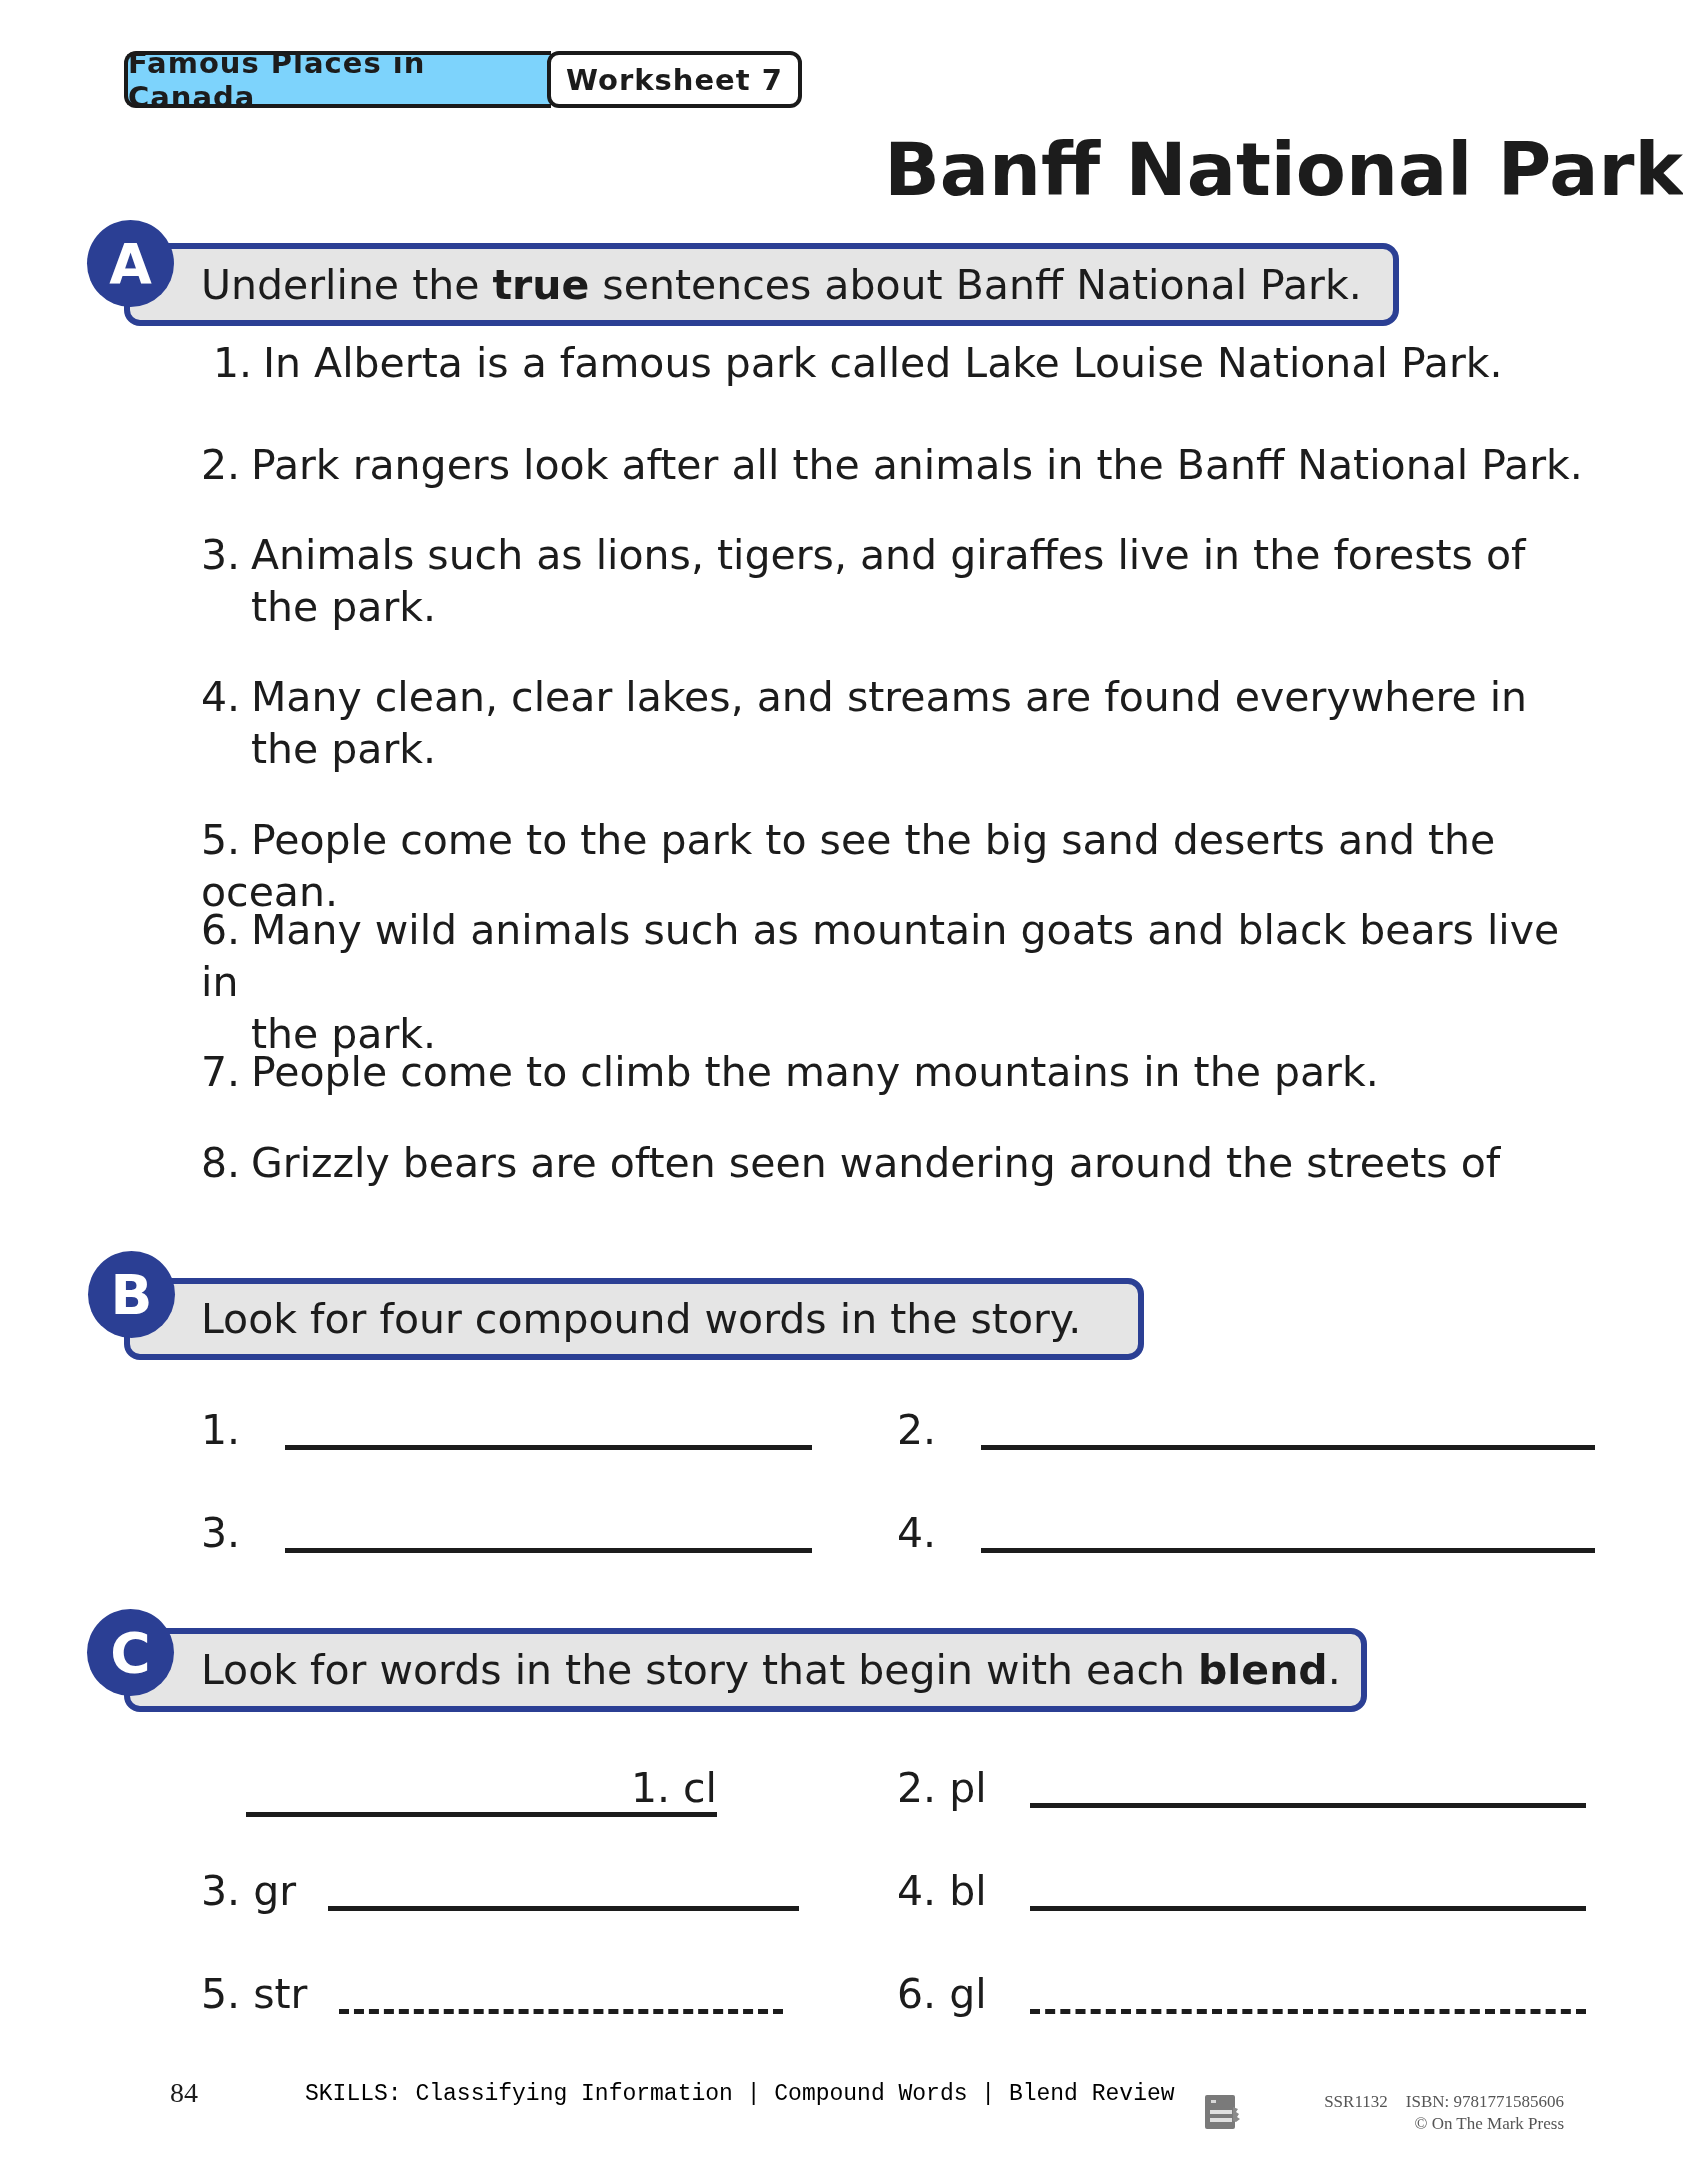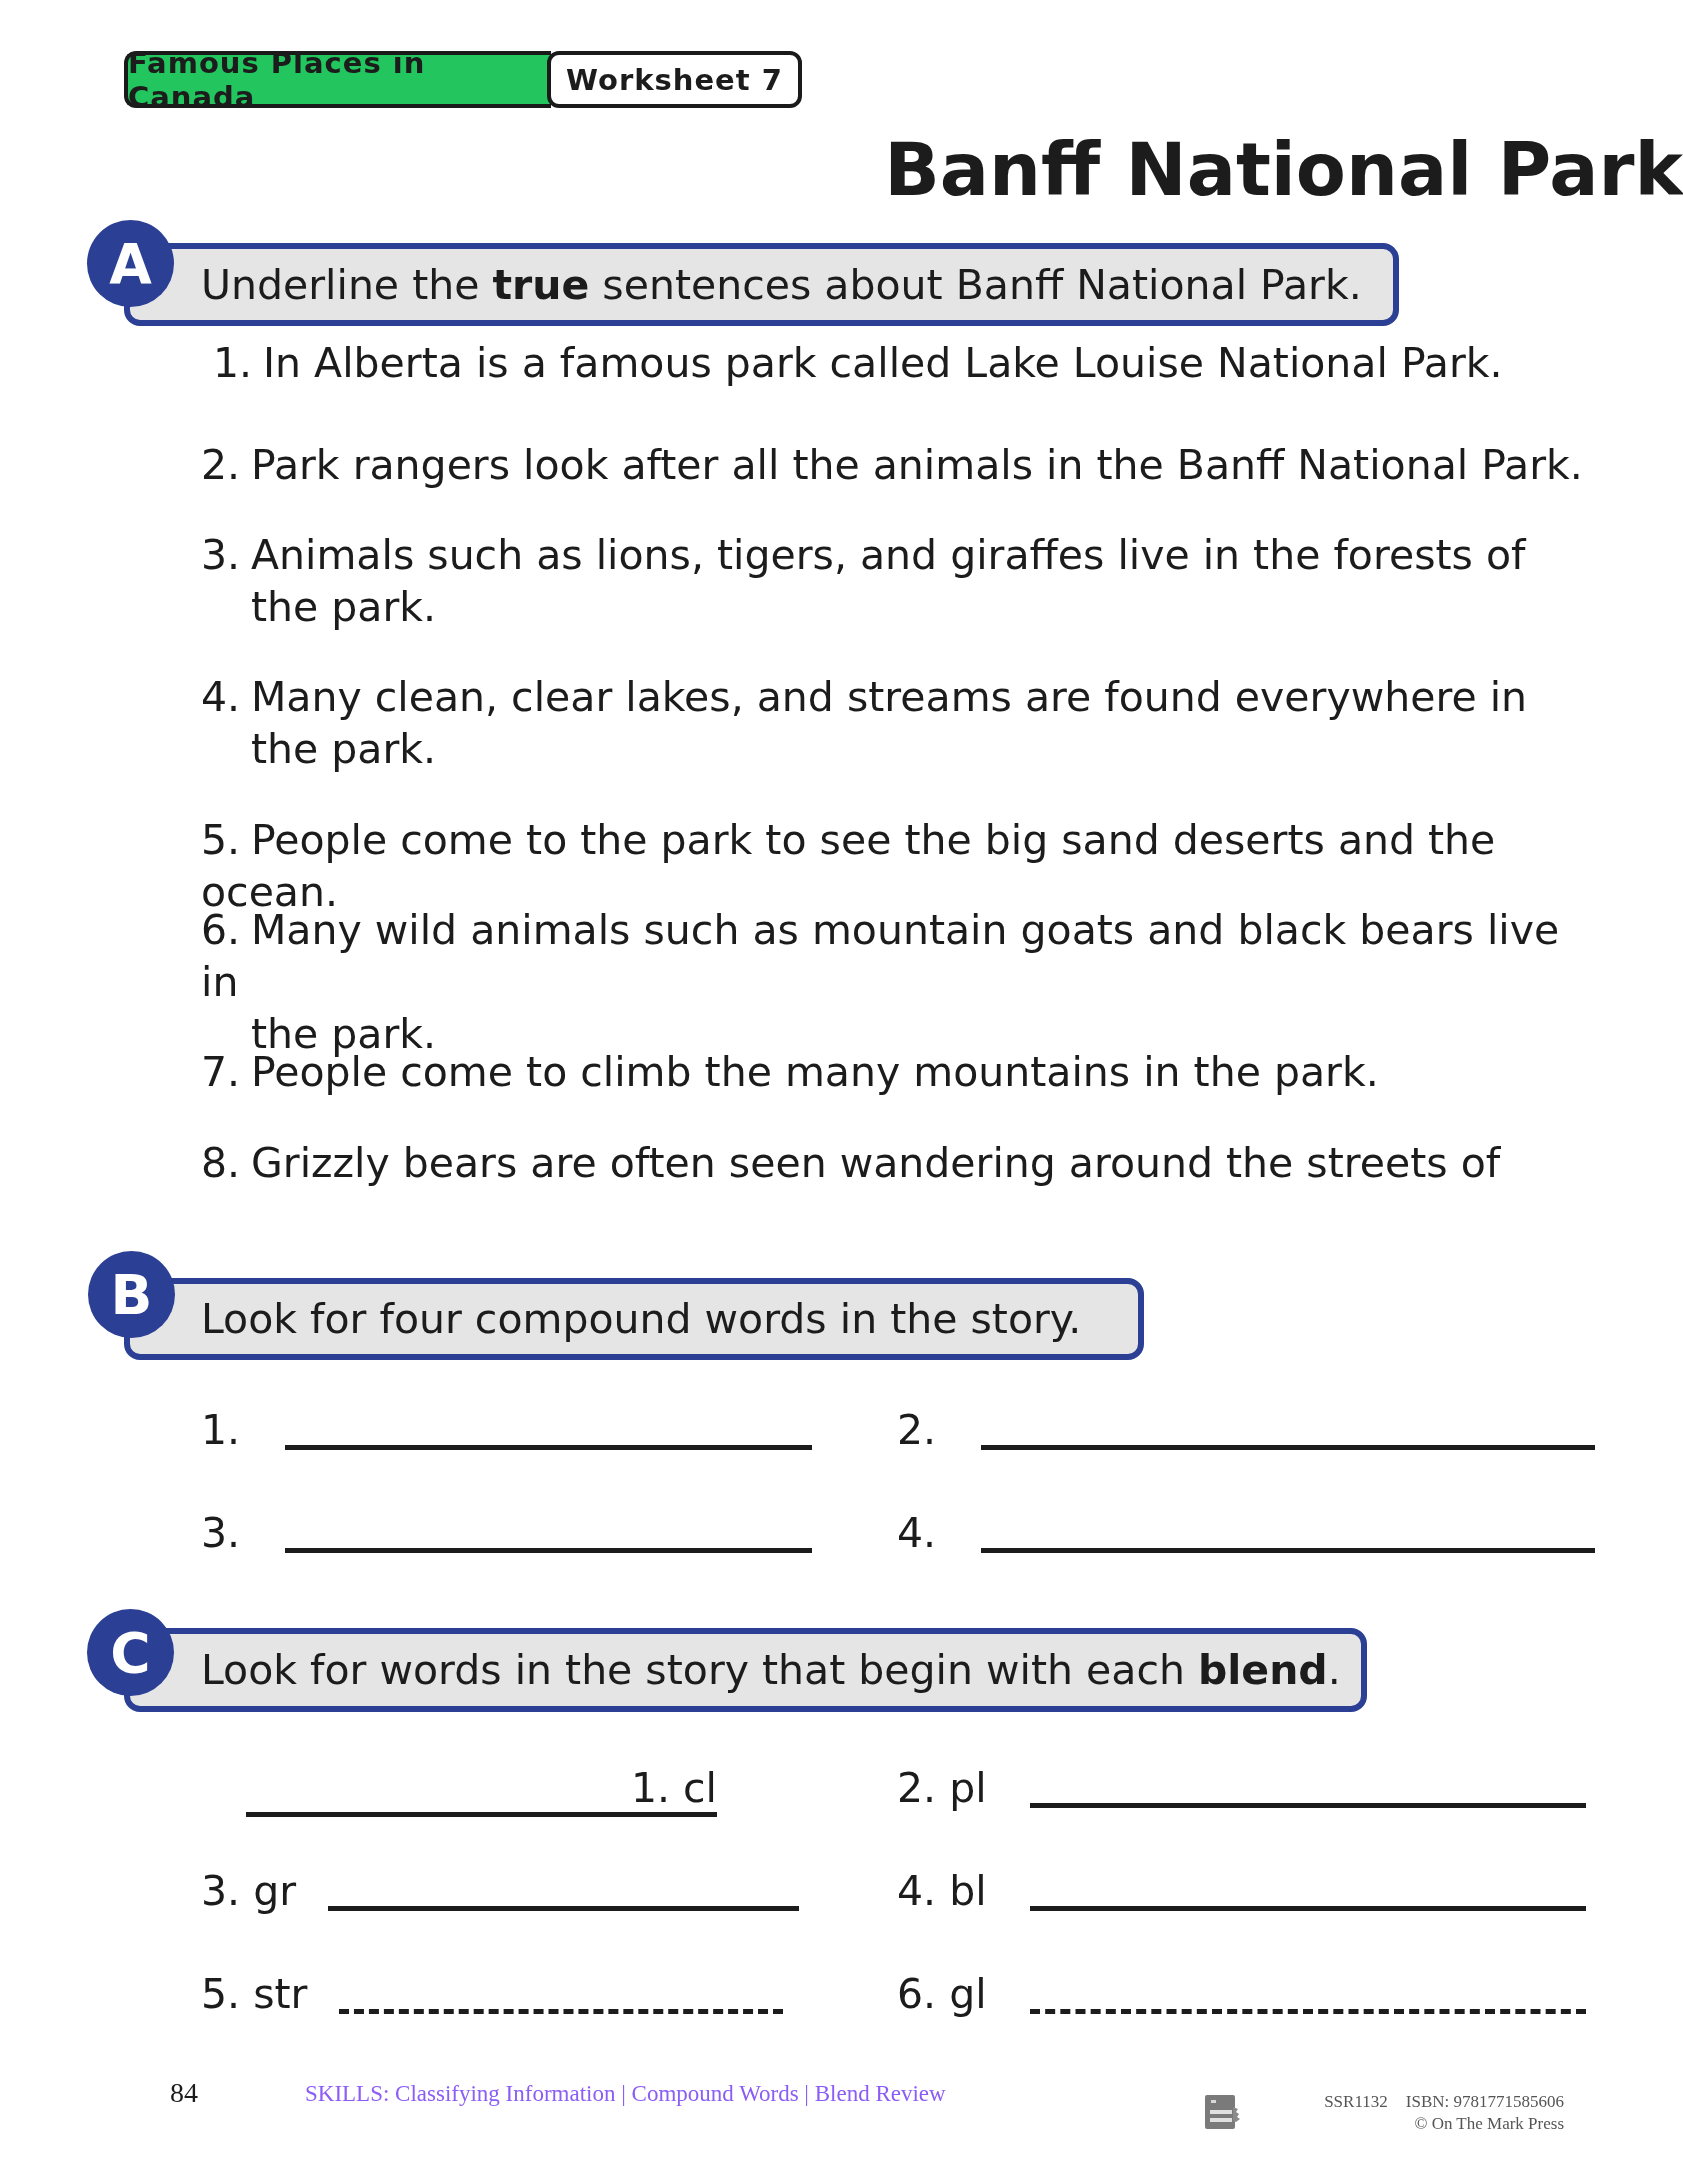--- a/index.html
+++ b/index.html
@@ -4,21 +4,21 @@
   <style>
     html, body { margin: 0; padding: 0; background: #ffffff; }
     body { width: 1683px; height: 2178px; position: relative; overflow: hidden;
            font-family: "DejaVu Sans", sans-serif; color: #1f1f1f; }
 
     
     .hdr { position: absolute; left: 124px; top: 51px; height: 57px; width: 678px;
            display: flex; }
     .hdr-left { flex: 0 0 427px; height: 100%; box-sizing: border-box;
                 border: 4px solid #1a1a1a; border-right: none; border-radius: 12px 0 0 12px;
-                background: #22c55e; display: flex; align-items: center; justify-content: center;
+                background: #7dd3fc; display: flex; align-items: center; justify-content: center;
                 font-family: "DejaVu Sans", sans-serif; font-weight: bold; font-size: 29px;
                 letter-spacing: 1px; color: #1c1c1c; }
     .hdr-right { flex: 1; height: 100%; box-sizing: border-box;
                  border: 4px solid #1a1a1a; border-radius: 12px;
                  background: #ffffff; display: flex; align-items: center; justify-content: center;
                  font-family: "DejaVu Sans", sans-serif; font-weight: bold; font-size: 29px;
                  letter-spacing: 1px; color: #1c1c1c; margin-left: -4px; }
 
     .title { position: absolute; left: 0; width: 1683px; top: 127px; text-align: right;
              font-family: "DejaVu Sans", sans-serif; font-weight: bold; font-size: 73px;
@@ -43,22 +43,22 @@
     
     .ans { position: absolute; display: flex; align-items: flex-end; font-size: 41px;
            color: #1c1c1c; }
     .ans .lbl { white-space: nowrap; }
     .ans .line { border-bottom: 5px solid #1c1c1c; margin-left: 20px; margin-bottom: 4px; }
     .ans .line.dashed { border-bottom: 5px dashed #1c1c1c; }
 
     
     .footer-page { position: absolute; left: 170px; top: 2077px; font-family: "Liberation Serif", serif;
                    font-size: 28px; color: #1c1c1c; }
-    .footer-skills { position: absolute; left: 305px; top: 2081px; font-family: Liberation Serif, serif;
-                     font-size: 23px; color: #8b5cf6; }
+    .footer-skills { position: absolute; left: 305px; top: 2081px; font-family: Liberation Mono, monospace;
+                     font-size: 23px; color: #000000; }
     .footer-icon { position: absolute; left: 1204px; top: 2093px; width: 36px; height: 38px; }
     .footer-code { position: absolute; left: 1277px; top: 2091px; font-family: "Liberation Serif", serif;
                    font-size: 17px; color: #555555; text-align: right; width: 287px; line-height: 22px; }
     .footer-code .row1 span + span { margin-left: 18px; }
   </style>
 </head>
 <body>
 
 <div class="hdr">
   <div class="hdr-left">Famous Places in Canada</div>

